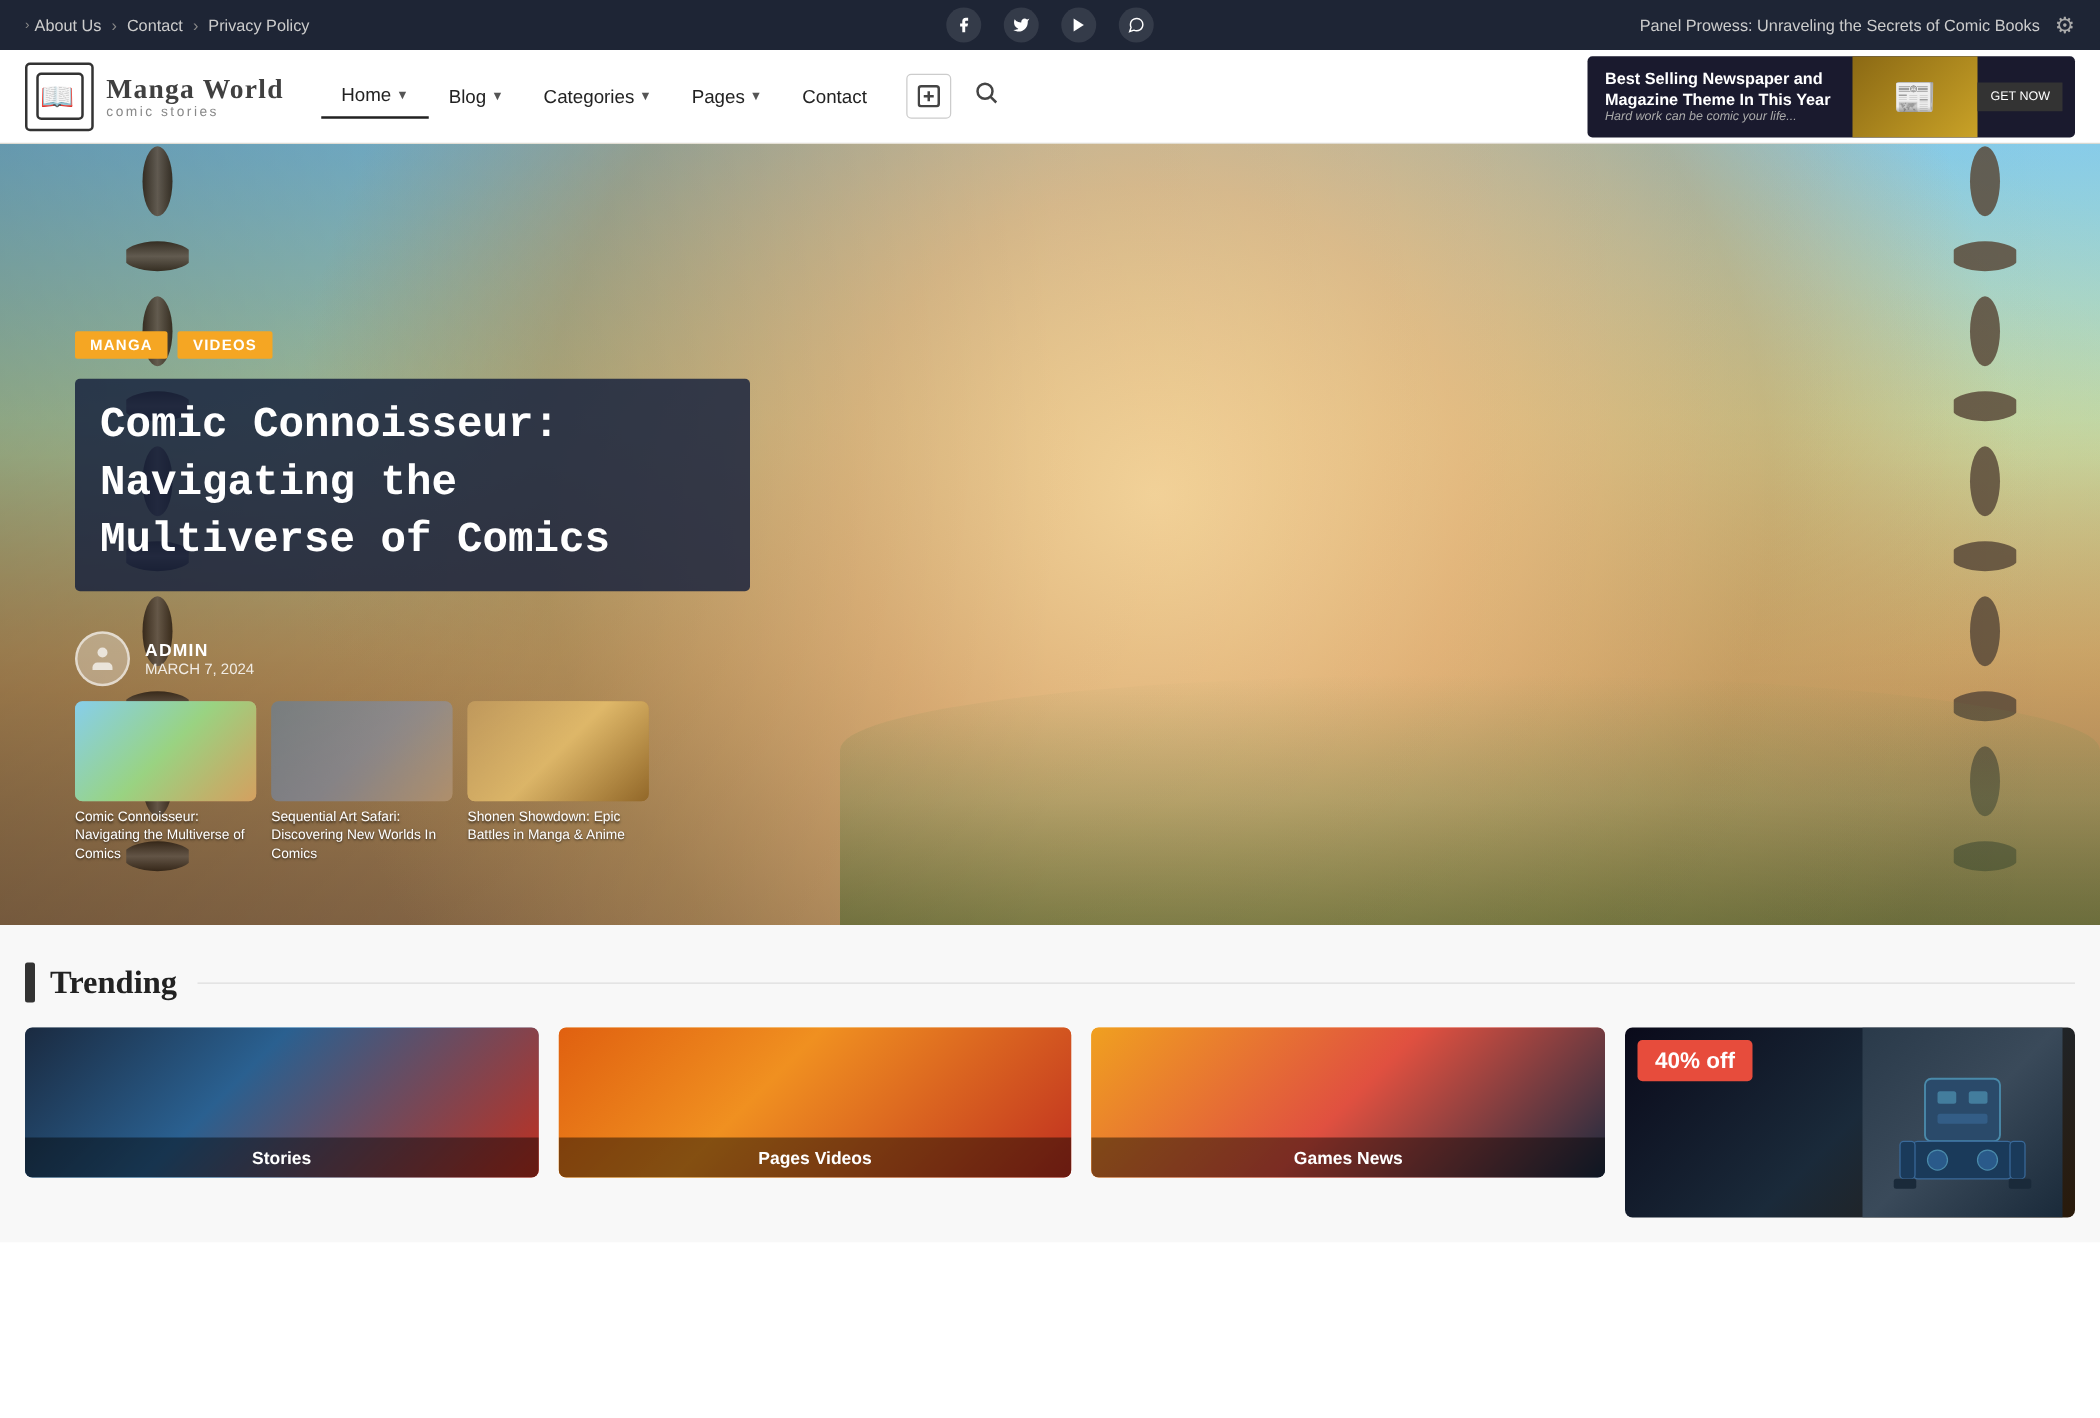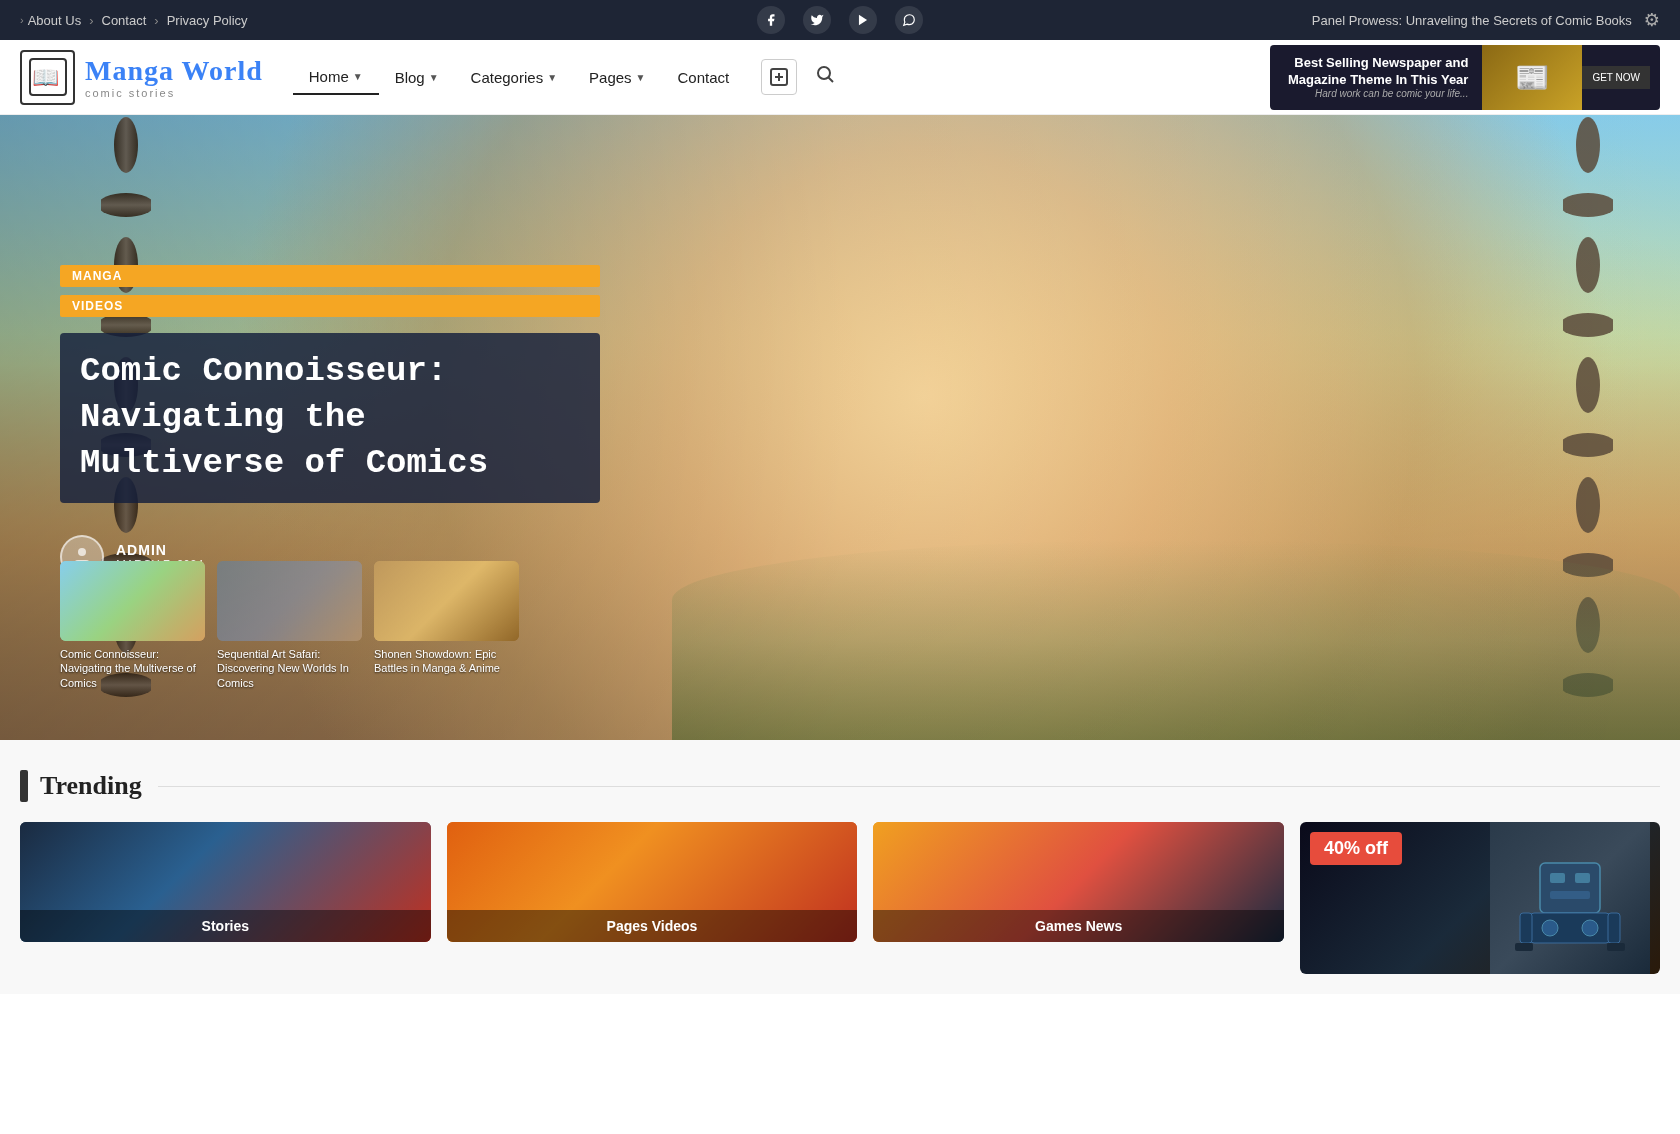--- a/index.html
+++ b/index.html
@@ -38,21 +38,21 @@
     .logo-icon {
       width: 55px; height: 55px;
       border: 2px solid #333;
       border-radius: 4px;
       display: flex; align-items: center; justify-content: center;
       font-size: 28px;
       background: #fff;
       color: #333;
     }
     .logo-text { display: flex; flex-direction: column; }
-    .logo-title { font-size: 28px; font-weight: 900; font-family: Georgia, serif; color: #3b82f6; letter-spacing: 1px; }
+    .logo-title { font-size: 22px; font-weight: 900; font-family: Georgia, serif; color: #404040; letter-spacing: 1px; }
     .logo-sub { font-size: 11px; color: #888; letter-spacing: 2px; text-transform: lowercase; }
 
     
     nav { display: flex; align-items: center; gap: 0; }
     .nav-item {
       display: flex; align-items: center; gap: 4px;
       padding: 8px 16px;
       font-size: 15px;
       color: #222;
       cursor: pointer;
@@ -85,21 +85,21 @@
       background: #1a1a2e;
       color: #fff;
       display: flex;
       align-items: center;
       width: 390px;
       height: 65px;
       border-radius: 4px;
       overflow: hidden;
       position: relative;
     }
-    .ad-banner-text { padding: 10px 14px; flex: 1; text-align: right; }
+    .ad-banner-text { padding: 10px 14px; flex: 1; }
     .ad-banner-text .ad-title { font-size: 13px; font-weight: bold; line-height: 1.3; }
     .ad-banner-text .ad-subtitle { font-size: 10px; color: #aaa; font-style: italic; }
     .ad-banner-img {
       width: 100px; height: 65px;
       background: linear-gradient(135deg, #8B6914, #c9a227);
       display: flex; align-items: center; justify-content: center;
       font-size: 28px;
     }
     .ad-banner-btn {
       background: #333; color: #fff; font-size: 10px;
@@ -136,21 +136,21 @@
       position: absolute; inset: 0;
       background: linear-gradient(to right, rgba(0,0,0,0.25) 0%, rgba(0,0,0,0.05) 50%, transparent 100%);
     }
 
     .hero-content {
       position: absolute;
       left: 60px;
       top: 150px;
       max-width: 560px;
     }
-    .hero-tags { display: flex; gap: 8px; margin-bottom: 16px; flex-direction: column; }
+    .hero-tags { display: flex; gap: 8px; margin-bottom: 16px; }
     .tag-manga {
       background: #f5a623; color: #fff;
       font-size: 12px; font-weight: bold;
       padding: 4px 12px; border-radius: 2px;
       text-transform: uppercase; letter-spacing: 1px;
     }
     .tag-videos {
       background: #f5a623; color: #fff;
       font-size: 12px; font-weight: bold;
       padding: 4px 12px; border-radius: 2px;

